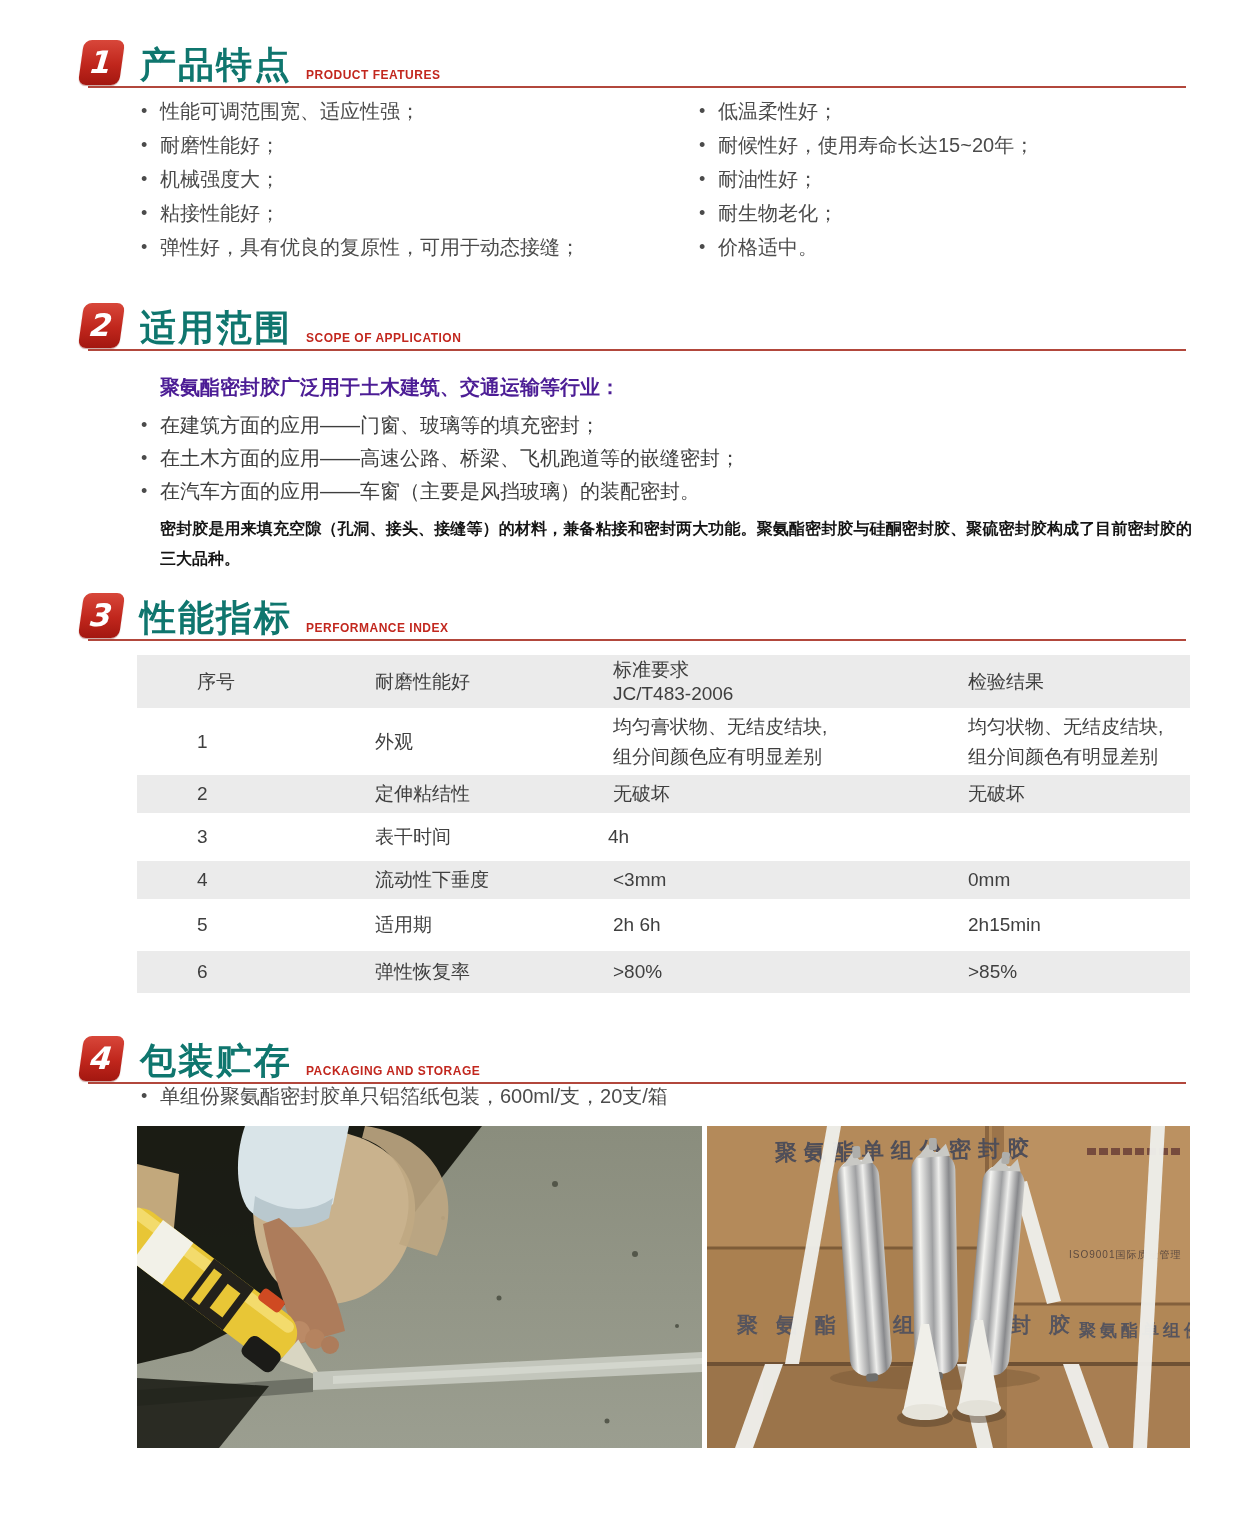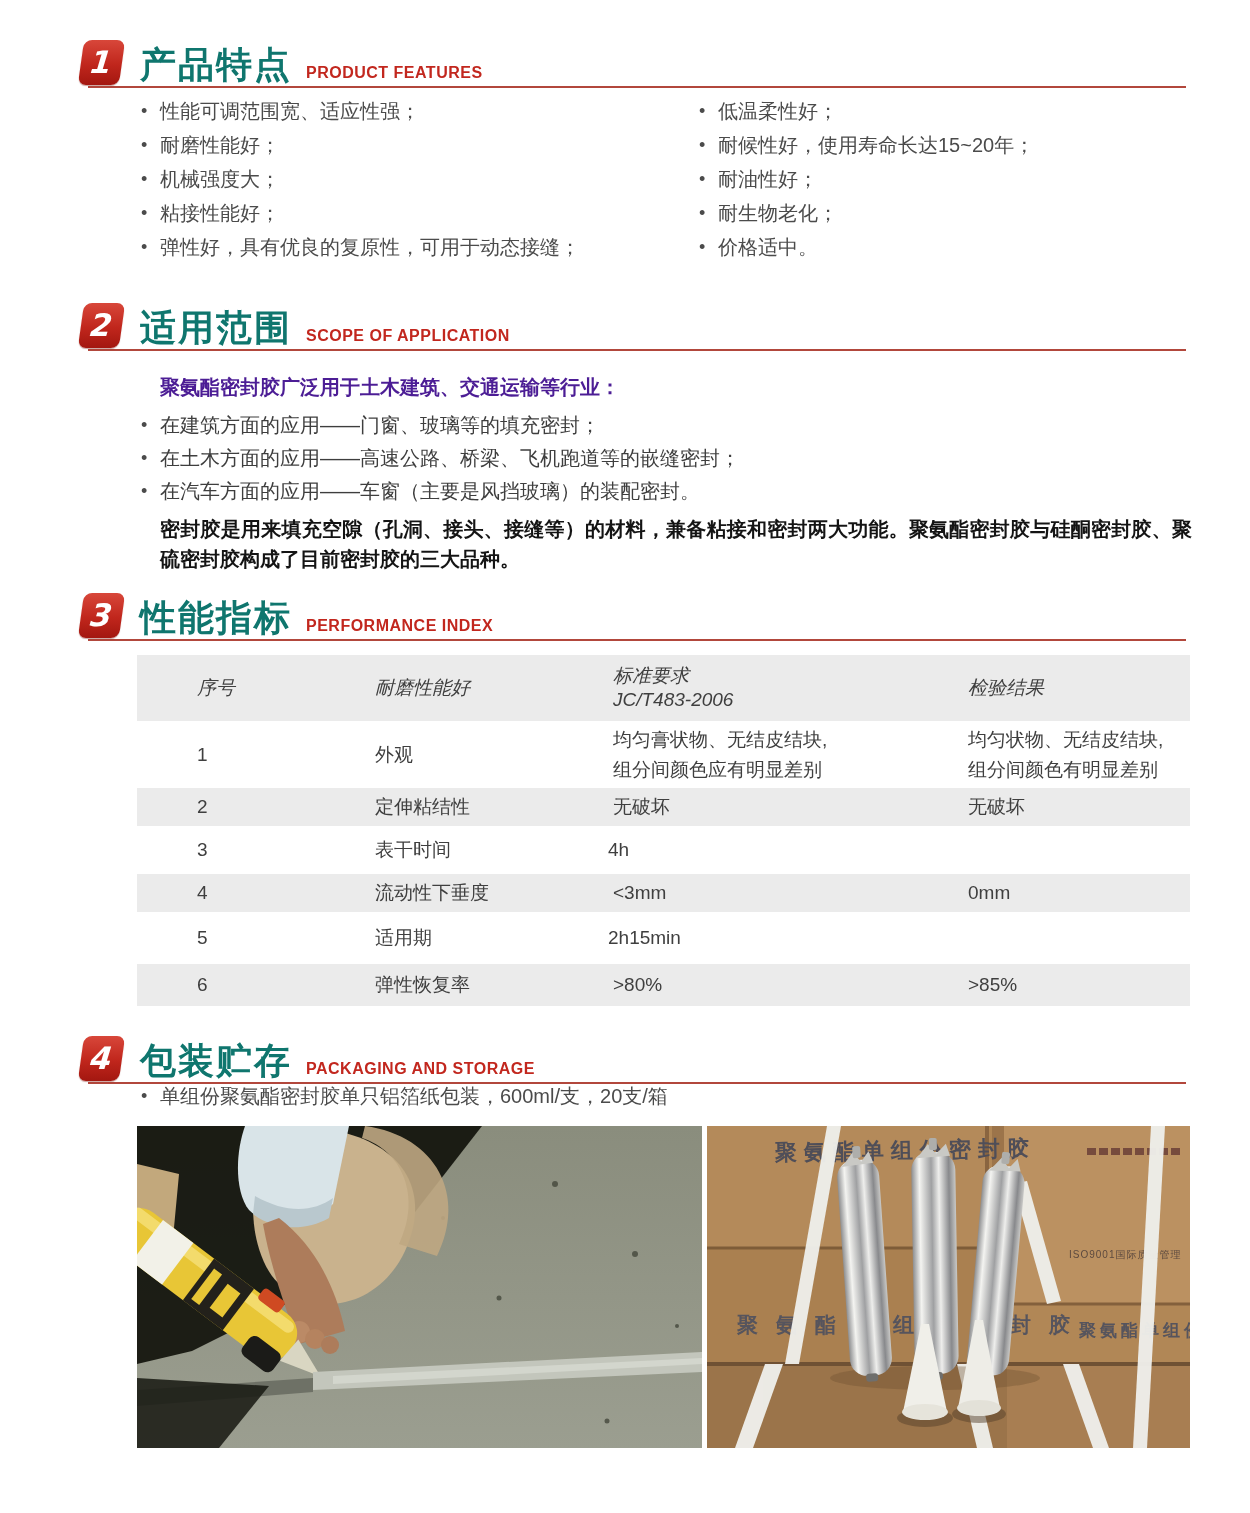--- a/index.html
+++ b/index.html
@@ -23,32 +23,32 @@
     position:absolute;left:0;top:1px;width:100%;text-align:center;
     font-family:"DejaVu Sans","Liberation Sans",sans-serif;
     font-style:italic;font-weight:bold;font-size:31px;line-height:43px;color:#ffffff;
     transform:skewX(2deg);
   }
   .title-zh{
     margin:0 0 1px 52px;font-size:36px;line-height:40px;font-weight:bold;
     color:#0f766e;letter-spacing:2px;
   }
   .title-en{
-    margin:0 0 4px 14px;font-size:16px;font-weight:bold;color:#c2271e;letter-spacing:.5px;
+    margin:0 0 4px 14px;font-size:12px;font-weight:bold;color:#c2271e;letter-spacing:.5px;
   }
   
   .blist{position:absolute;list-style:none;margin:0;padding:0;}
   .blist li{position:relative;padding-left:23px;margin-bottom:13px;font-size:20px;line-height:21px;color:#4b4b4b;}
   .blist li .dot{position:absolute;left:4px;top:0;font-size:18px;color:#4b4b4b;}
   .features{position:absolute;left:137px;top:101px;width:1053px;display:grid;grid-template-columns:558px auto;}
   
   .scope{position:absolute;left:137px;top:374px;width:1055px;}
   .scope-intro{margin:0 0 14px 23px;font-size:20px;font-weight:bold;color:#4c1d95;}
   .scope .blist li{margin-bottom:12px;color:#3e3e3e;}
-  .scope-note{margin:4px 0 0 23px;font-size:20px;font-weight:bold;color:#141414;line-height:30px;text-align:justify;}
+  .scope-note{margin:4px 0 0 23px;font-size:16px;font-weight:bold;color:#141414;line-height:30px;text-align:justify;}
   
   .ptable{position:absolute;left:137px;top:655px;width:1053px;font-size:19px;color:#3f3f3f;}
   .trow{display:grid;grid-template-columns:223px 240px 360px 230px;align-items:center;}
   .trow.gray{background:#ebebeb;}
   .trow .c1{padding-left:60px;}
   .trow .c2{padding-left:15px;}
   .trow .c3{padding-left:13px;}
   .trow .c4{padding-left:8px;}
   .multiline{white-space:pre-line;line-height:30px;font-size:19px;}
   .hsub{font-size:19px;line-height:24px;}
@@ -110,21 +110,21 @@
 
   <div class="sec-head" style="top:593px;">
     <div class="badge">
       <div class="badge-num">3</div>
     </div>
     <h2 class="title-zh">性能指标</h2>
     <span class="title-en">PERFORMANCE INDEX</span>
   </div>
 
   <div class="ptable">
-    <div class="trow gray" style="height:66px;font-style:italic;">
+    <div class="trow gray" style="height:53px;">
       <div class="c1">序号</div>
       <div class="c2">耐磨性能好</div>
       <div class="c3">
         <div class="hsub">标准要求</div>
         <div class="hsub">JC/T483-2006</div>
       </div>
       <div class="c4">检验结果</div>
     </div>
     <div class="trow" style="height:67px;">
       <div class="c1">1</div>
@@ -147,20 +147,21 @@
     </div>
     <div class="trow gray" style="height:38px;">
       <div class="c1">4</div>
       <div class="c2">流动性下垂度</div>
       <div class="c3">&lt;3mm</div>
       <div class="c4">0mm</div>
     </div>
     <div class="trow" style="height:52px;">
       <div class="c1">5</div>
       <div class="c2">适用期</div>
+      <div class="c3">2h 6h</div>
       <div class="c4">2h15min</div>
     </div>
     <div class="trow gray" style="height:42px;">
       <div class="c1">6</div>
       <div class="c2">弹性恢复率</div>
       <div class="c3">&gt;80%</div>
       <div class="c4">&gt;85%</div>
     </div>
   </div>
 

